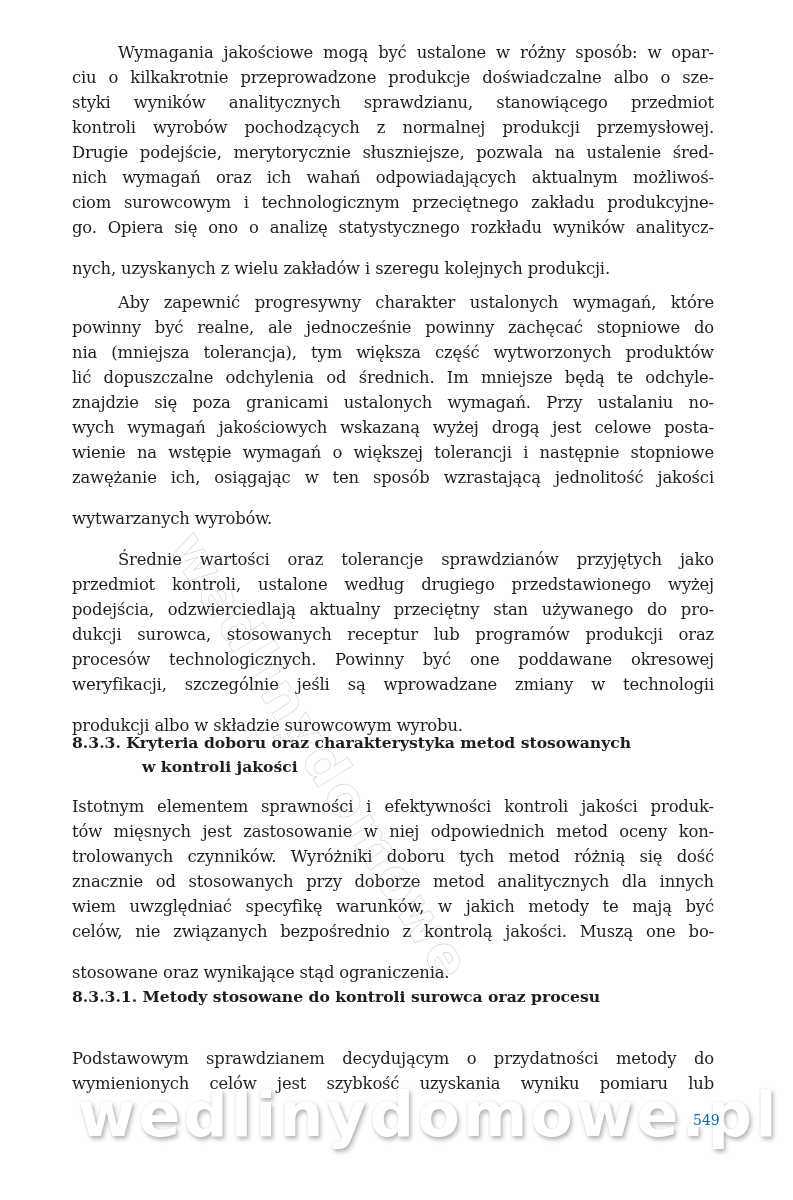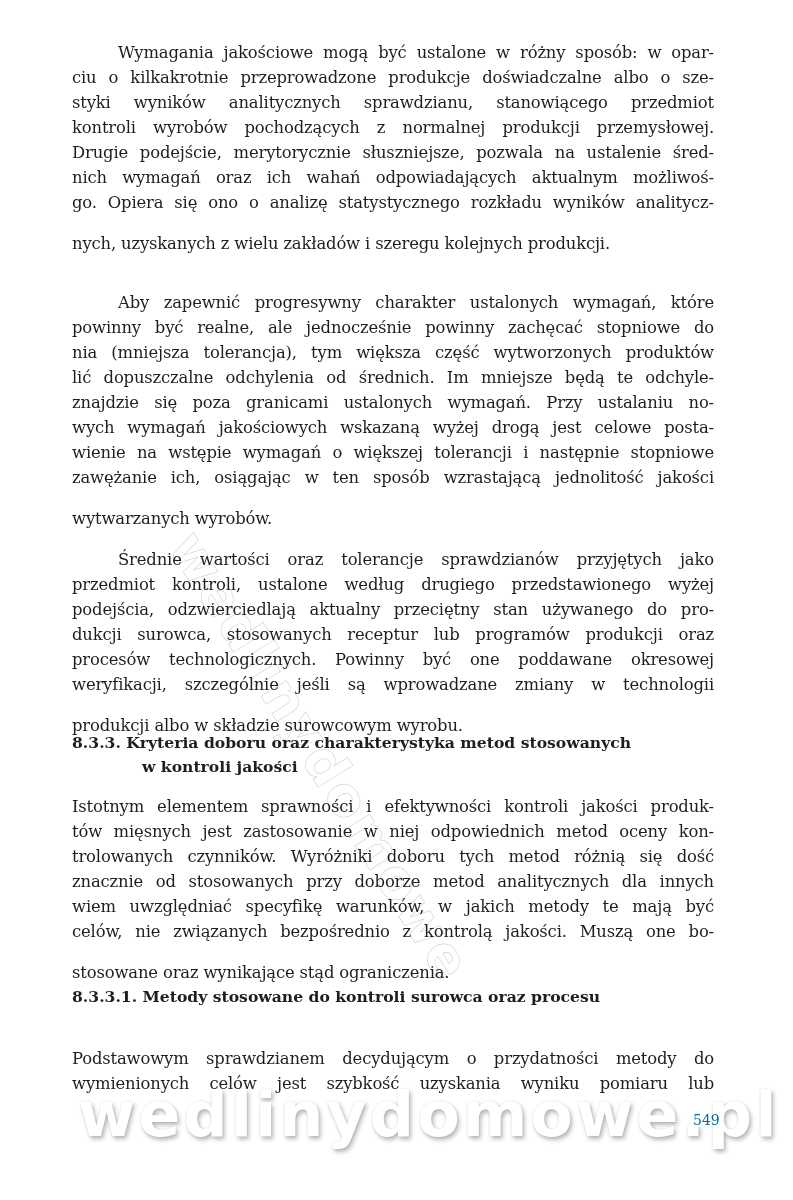--- a/index.html
+++ b/index.html
@@ -99,20 +99,21 @@
 
   <div class="watermark-diagonal">wedlinydomowe</div>
 
   <div class="text-block" style="top:40px;">
     <span class="line indent">Wymagania jakościowe mogą być ustalone w różny sposób: w opar-</span>
     <span class="line">ciu o kilkakrotnie przeprowadzone produkcje doświadczalne albo o sze-</span>
     <span class="line">styki wyników analitycznych sprawdzianu, stanowiącego przedmiot</span>
     <span class="line">kontroli wyrobów pochodzących z normalnej produkcji przemysłowej.</span>
     <span class="line">Drugie podejście, merytorycznie słuszniejsze, pozwala na ustalenie śred-</span>
     <span class="line">nich wymagań oraz ich wahań odpowiadających aktualnym możliwoś-</span>
+    <span class="line">ciom surowcowym i technologicznym przeciętnego zakładu produkcyjne-</span>
     <span class="line">go. Opiera się ono o analizę statystycznego rozkładu wyników analitycz-</span>
     <span class="line last">nych, uzyskanych z wielu zakładów i szeregu kolejnych produkcji.</span>
   </div>
 
   <div class="text-block" style="top:290px;">
     <span class="line indent">Aby zapewnić progresywny charakter ustalonych wymagań, które</span>
     <span class="line">powinny być realne, ale jednocześnie powinny zachęcać stopniowe do</span>
     <span class="line">nia (mniejsza tolerancja), tym większa część wytworzonych produktów</span>
     <span class="line">lić dopuszczalne odchylenia od średnich. Im mniejsze będą te odchyle-</span>
     <span class="line">znajdzie się poza granicami ustalonych wymagań. Przy ustalaniu no-</span>

